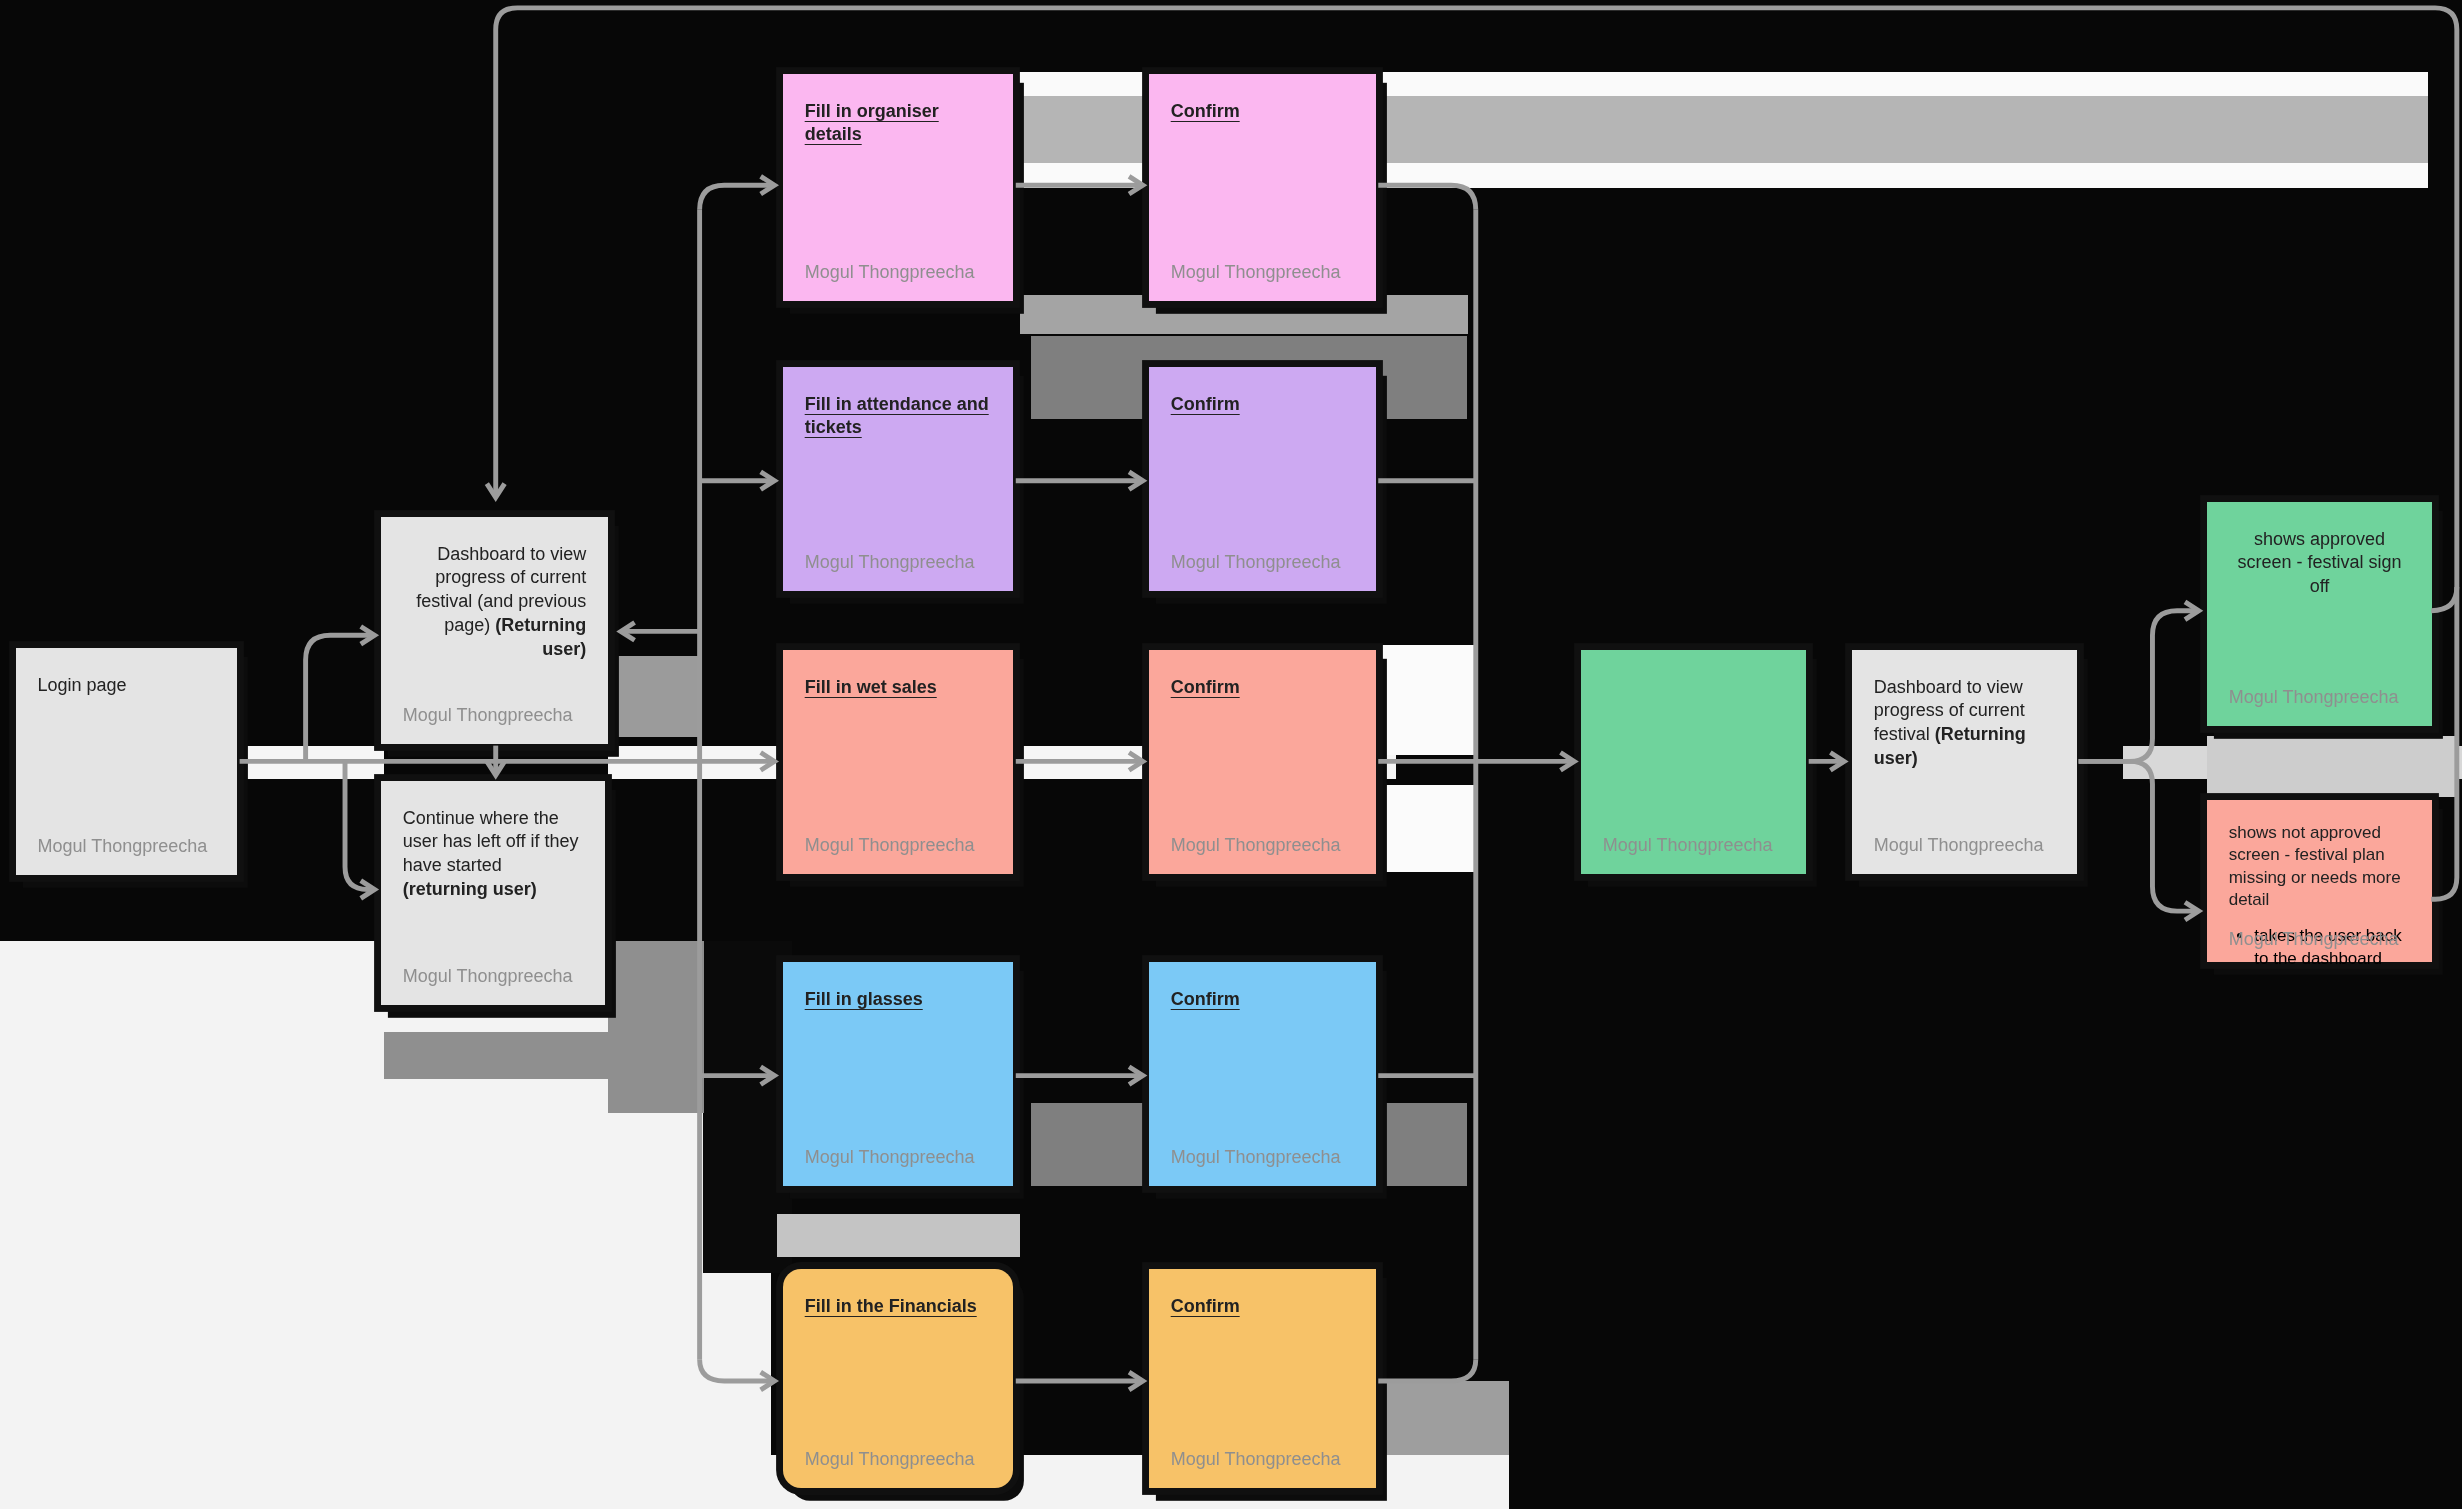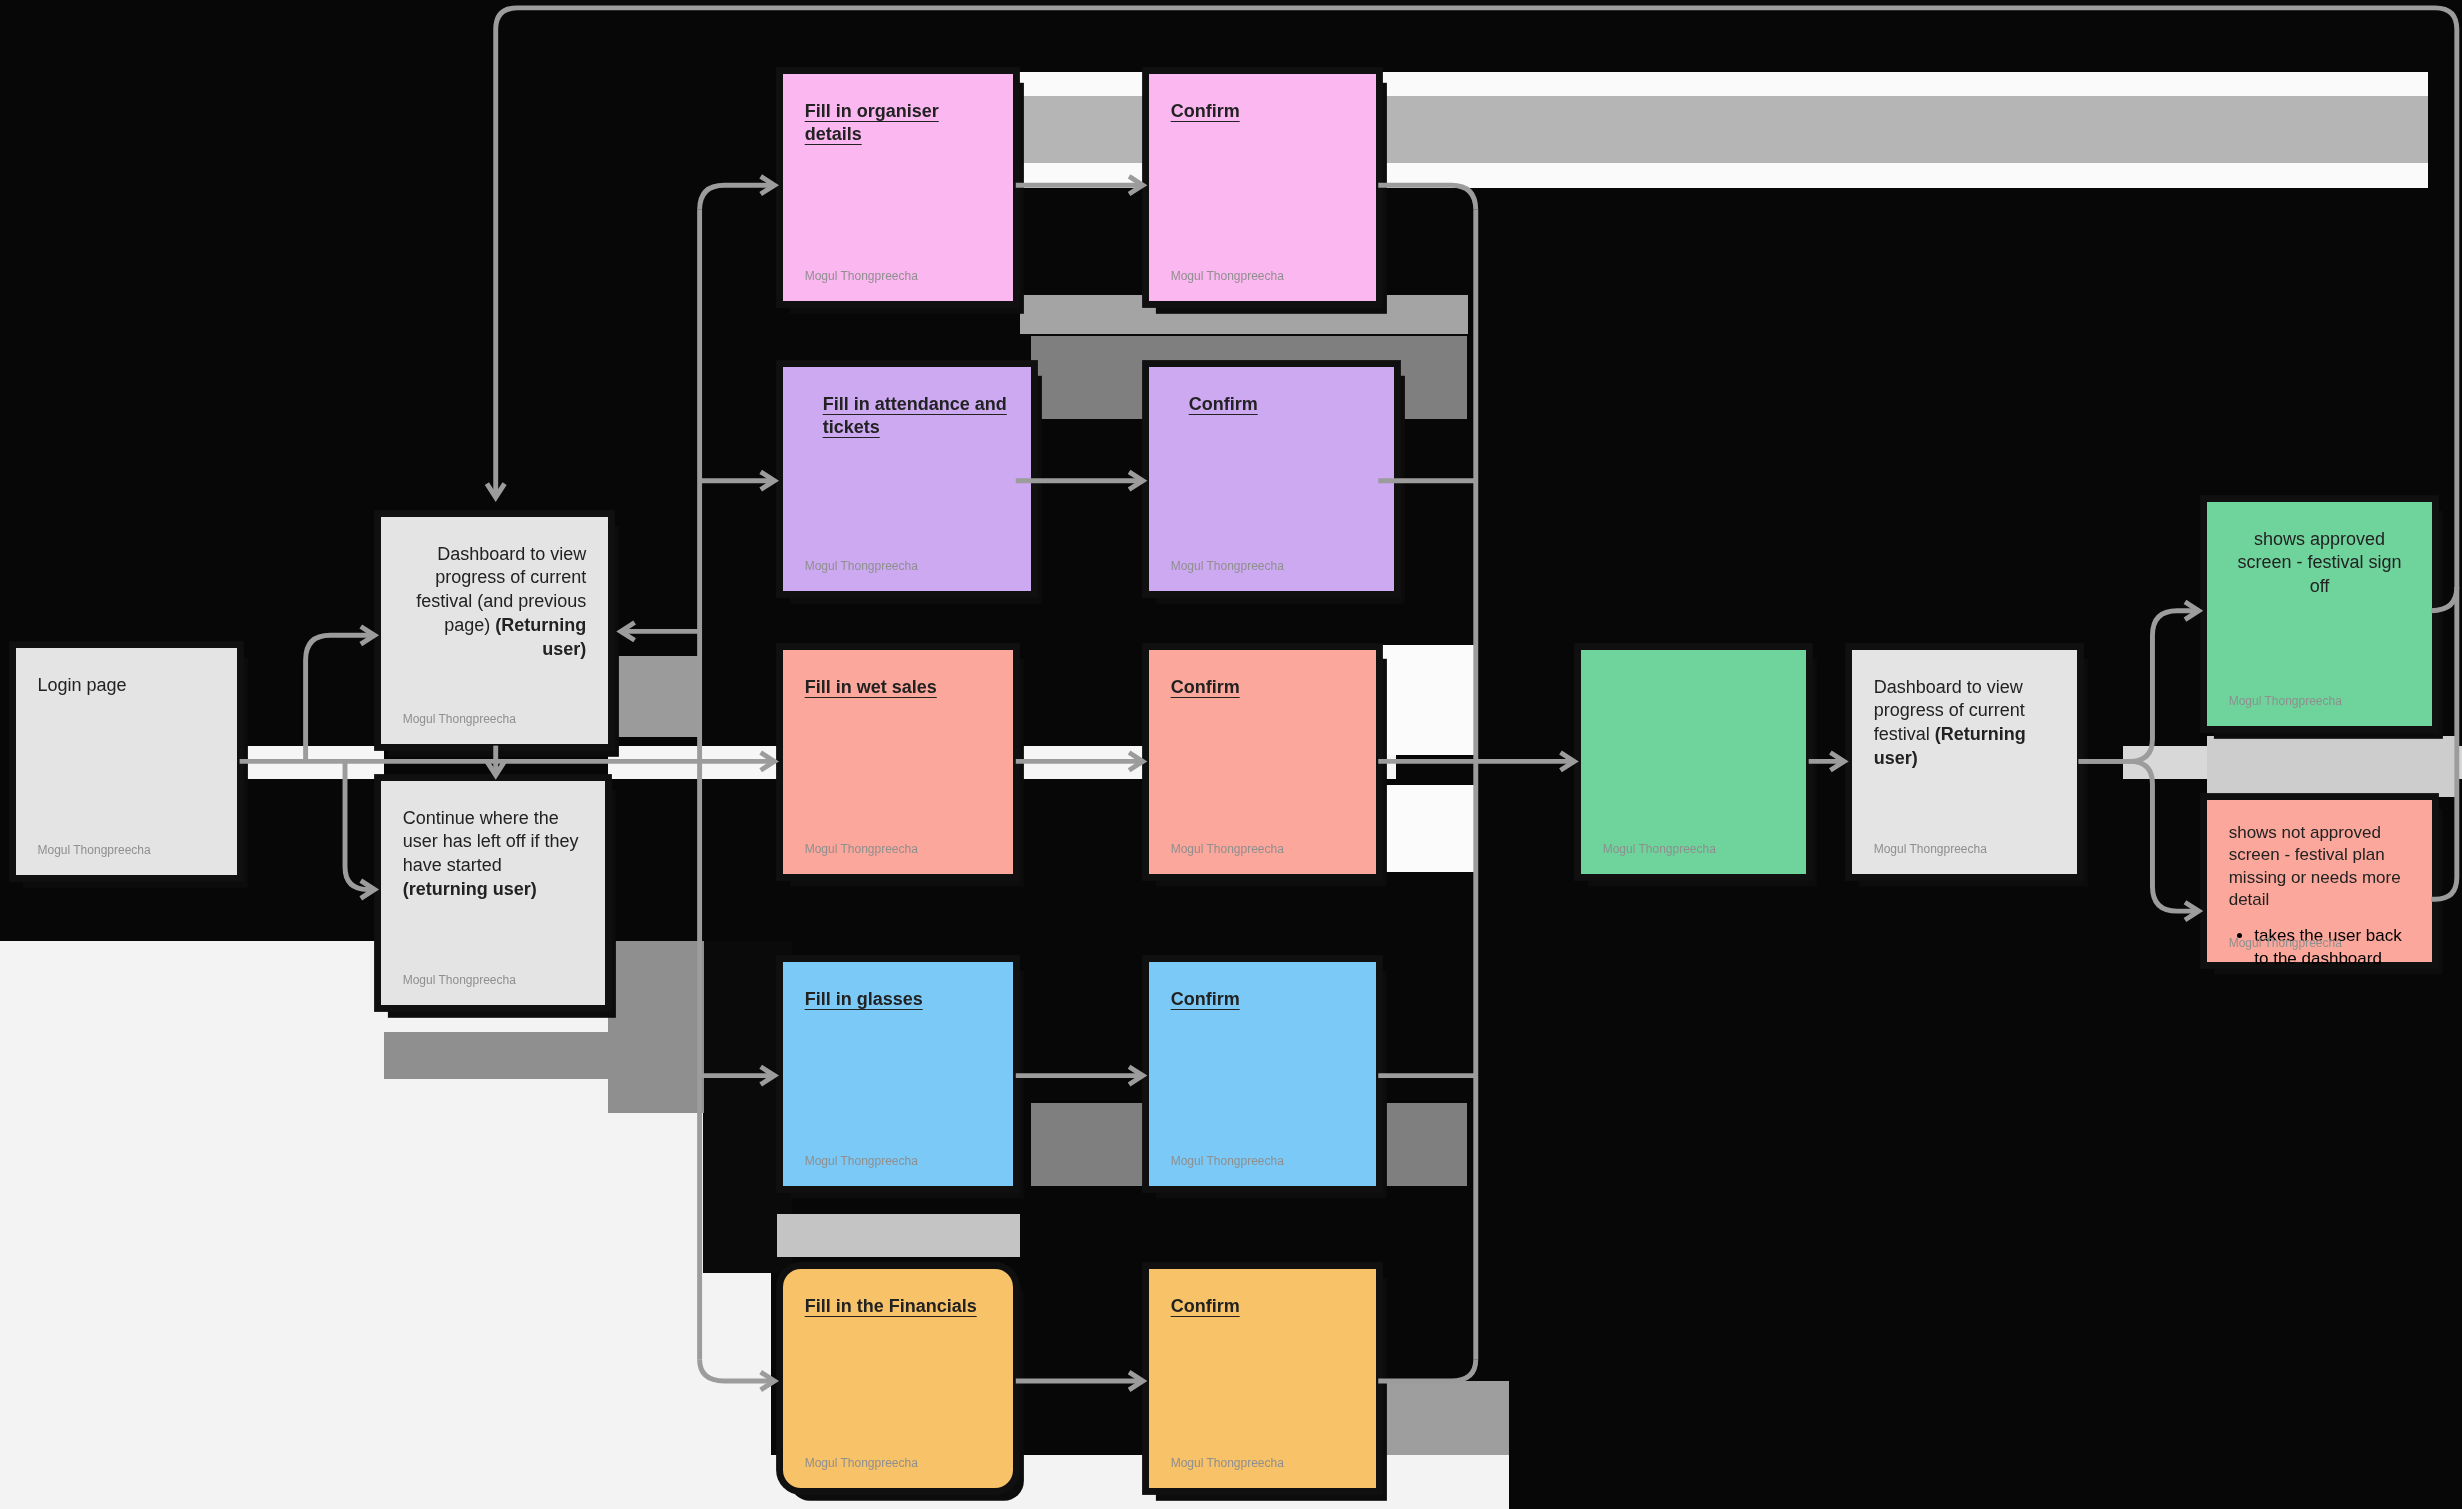--- a/index.html
+++ b/index.html
@@ -3,26 +3,26 @@
 <meta charset="utf-8">
 <style>
   html,body{margin:0;padding:0;background:#070707;}
   #board{position:relative;width:2463px;height:1509px;background:#070707;overflow:hidden;
          font-family:"Liberation Sans",sans-serif;}
   .patch{position:absolute;}
   .sticky{position:absolute;box-shadow:0 0 0 6.9px #101010, 8.9px 10.8px 0 2px #0c0c0c;z-index:2;}
   .sticky .title{padding:25.6px 21.7px 0 21.7px;font-size:18px;line-height:1.32;color:#222;}
   .sticky.u .title{font-weight:700;text-decoration:underline;text-underline-offset:3.9px;}
   .sticky .title b{font-weight:700;}
-  .sticky .attr{position:absolute;left:21.7px;bottom:17.7px;font-size:12px;color:#8f8f8f;}
+  .sticky .attr{position:absolute;left:21.7px;bottom:17.7px;font-size:18px;color:#8f8f8f;}
   .sticky ul{margin:13.8px 0 0 7.9px;padding:0 0 0 17.7px;}
   .sticky li{font-size:18.7px;line-height:1.32;color:#000000;}
   .c-gray{background:#e4e4e4;}
   .c-pink{background:#fbb7f0;}
-  .c-purple{background:#cda9f2;padding-left:18px;}
+  .c-purple{background:#cda9f2;}
   .c-salmon{background:#fba79b;}
   .c-blue{background:#7bc9f6;}
   .c-orange{background:#f7c268;}
   .c-green{background:#6fd39c;}
   svg.wires{position:absolute;left:0;top:0;z-index:3;pointer-events:none;}
   svg.wires path{fill:none;stroke:#9c9c9c;stroke-width:5;}
 </style>
 </head>
 <body>
 

